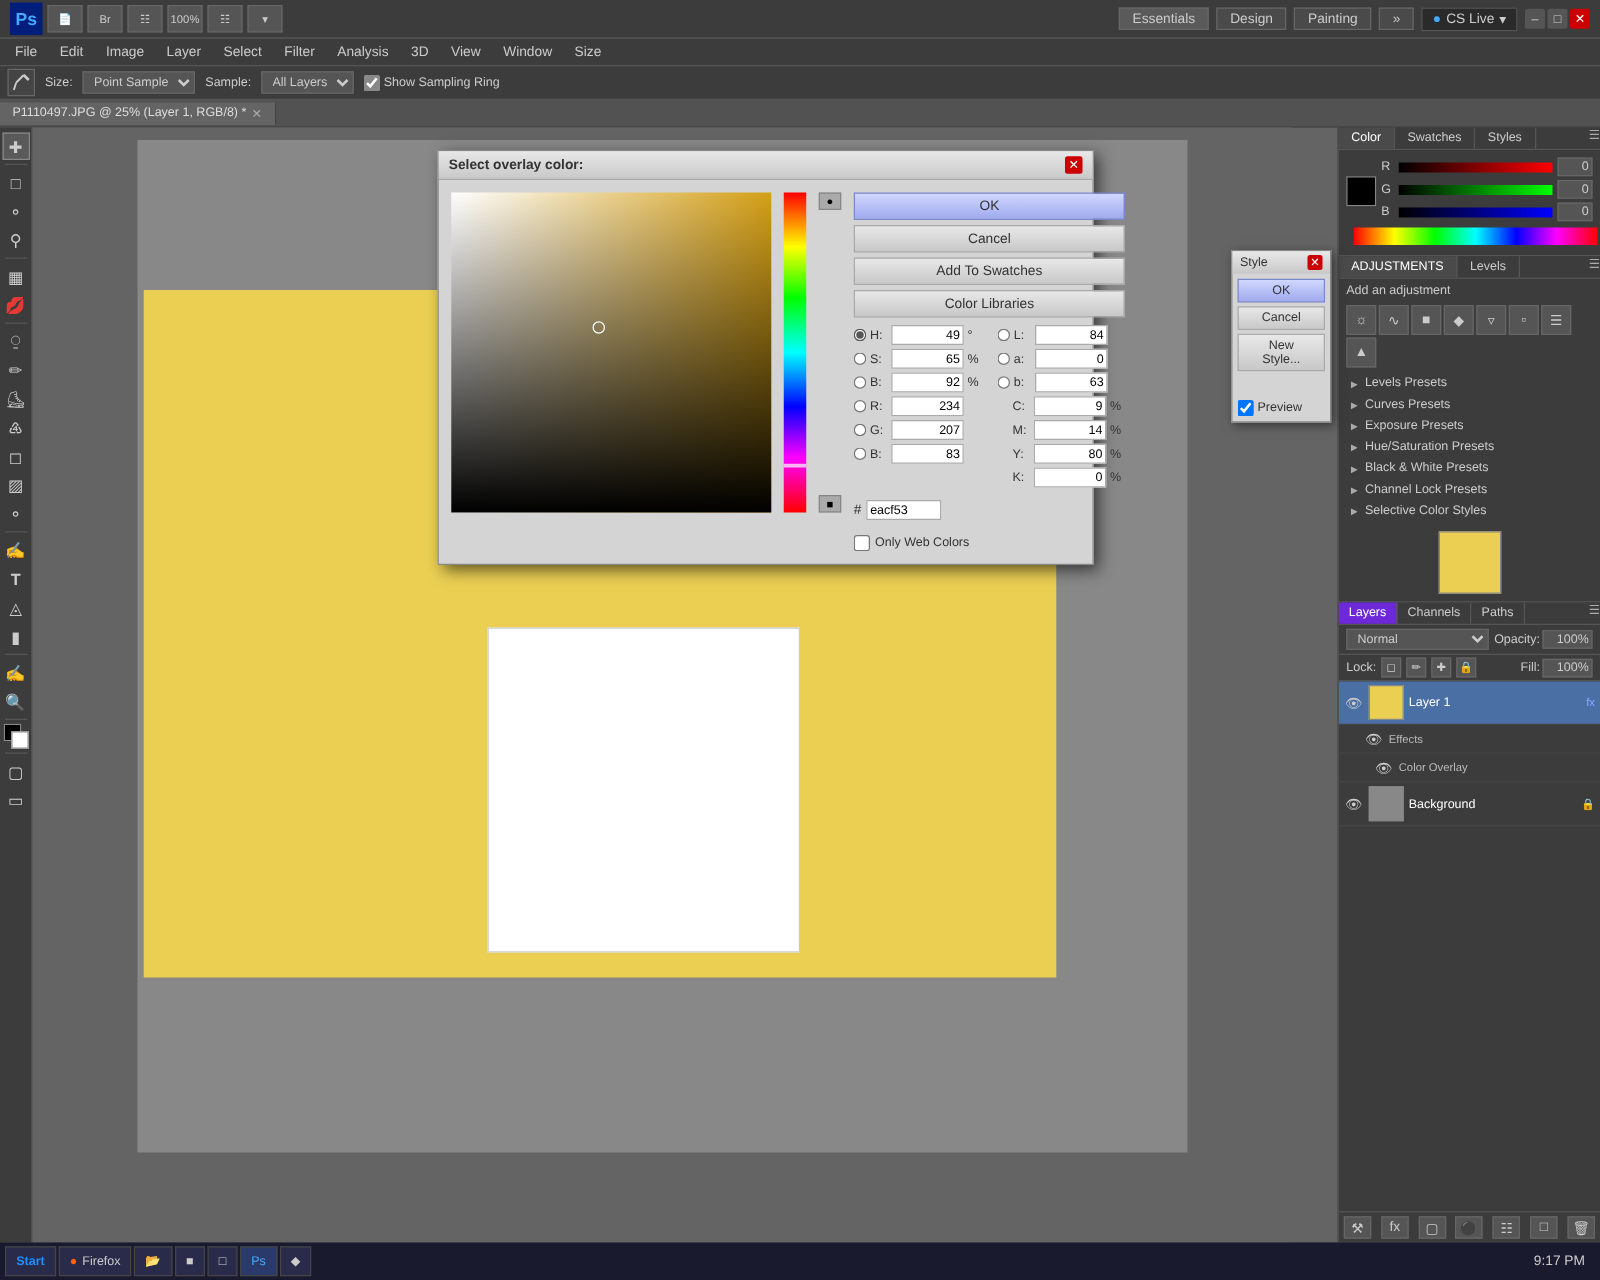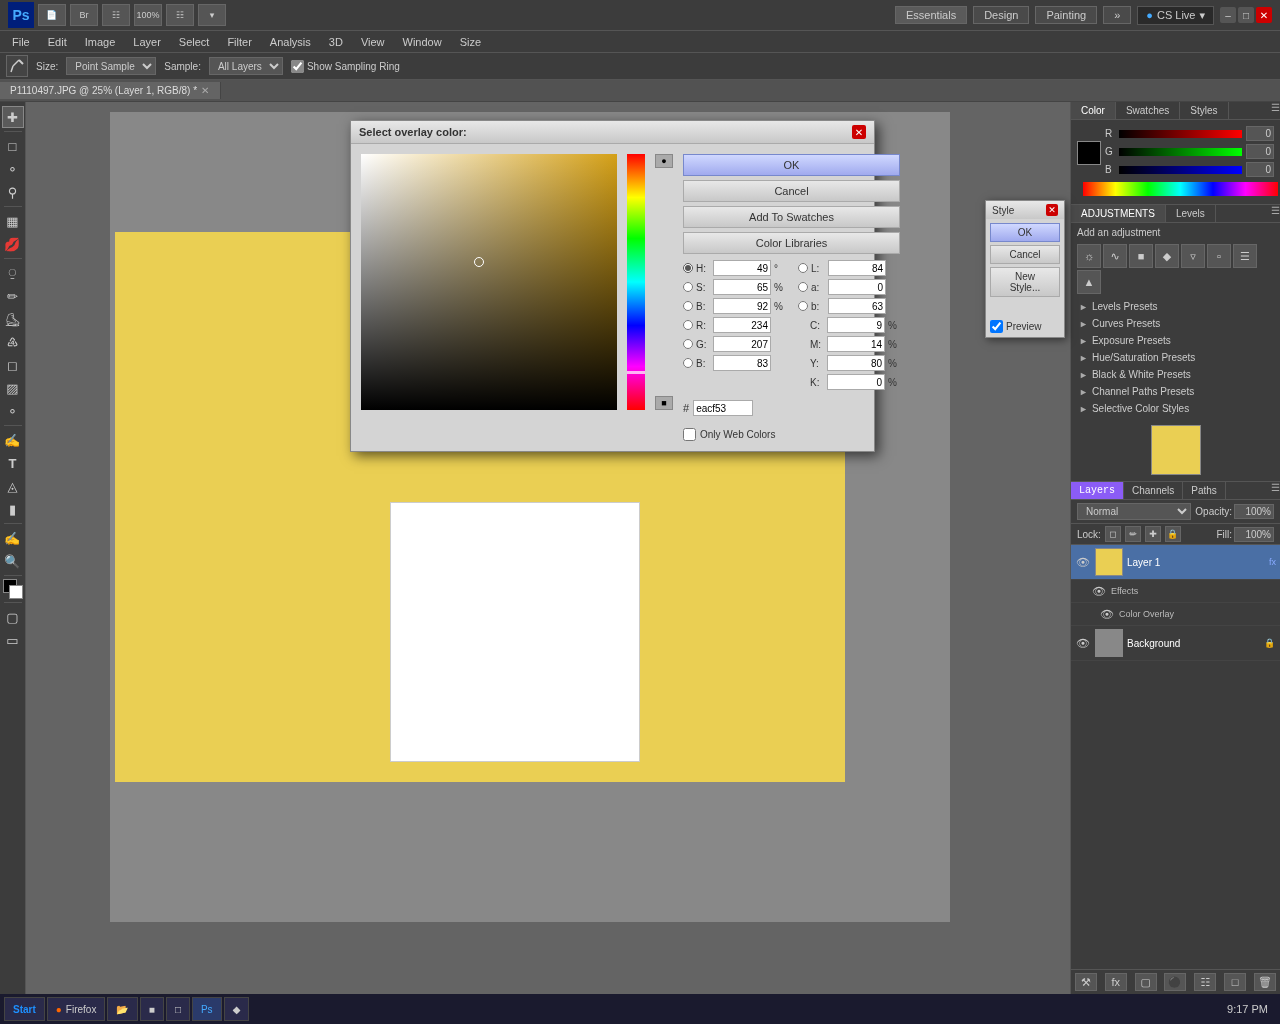--- a/index.html
+++ b/index.html
@@ -73,21 +73,21 @@
     .adj-icons { display: flex; gap: 2px; padding: 2px 6px; flex-wrap: wrap; }
     .adj-icon { width: 24px; height: 24px; background: #555; border: 1px solid #666; display: flex; align-items: center; justify-content: center; color: #ccc; font-size: 11px; cursor: pointer; }
     .adj-list { padding: 2px 0; }
     .adj-item { display: flex; align-items: center; padding: 3px 8px; color: #ccc; font-size: 10px; cursor: pointer; gap: 4px; }
     .adj-arrow { color: #aaa; font-size: 9px; }
 
     
     #layers-panel { flex: 1; display: flex; flex-direction: column; min-height: 0; }
     .layers-tabs { display: flex; background: #3c3c3c; border-bottom: 1px solid #555; }
     .layers-tab { padding: 3px 8px; font-size: 10px; color: #ccc; cursor: pointer; border-right: 1px solid #555; }
-    .layers-tab.active { background: #8b5cf6; color: #fff; font-family: Liberation Mono, monospace; }
+    .layers-tab.active { background: #6d28d9; color: #fff; }
     .layers-options { display: flex; align-items: center; padding: 3px 6px; gap: 4px; border-bottom: 1px solid #555; }
     .layers-mode { background: #555; border: 1px solid #666; color: #ccc; font-size: 10px; padding: 1px 4px; flex: 1; }
     .layers-opacity { display: flex; align-items: center; gap: 2px; color: #ccc; font-size: 10px; }
     .layers-opacity-val { background: #555; border: 1px solid #666; color: #ccc; font-size: 10px; width: 40px; padding: 1px 2px; text-align: right; }
     .layers-lock { display: flex; align-items: center; padding: 2px 6px; gap: 4px; border-bottom: 1px solid #555; }
     .lock-label { color: #ccc; font-size: 10px; }
     .lock-icon { width: 16px; height: 16px; background: #555; border: 1px solid #666; display: flex; align-items: center; justify-content: center; color: #ccc; font-size: 9px; cursor: pointer; }
     .layers-fill { display: flex; align-items: center; gap: 2px; color: #ccc; font-size: 10px; margin-left: auto; }
     .layers-fill-val { background: #555; border: 1px solid #666; color: #ccc; font-size: 10px; width: 40px; padding: 1px 2px; text-align: right; }
     .layers-list { flex: 1; overflow-y: auto; }
@@ -428,21 +428,21 @@
         <div class="adj-item">
           <span class="adj-arrow">►</span>
           <span>Hue/Saturation Presets</span>
         </div>
         <div class="adj-item">
           <span class="adj-arrow">►</span>
           <span>Black &amp; White Presets</span>
         </div>
         <div class="adj-item">
           <span class="adj-arrow">►</span>
-          <span>Channel Paths Presets</span>
+          <span>Channel Lock Presets</span>
         </div>
         <div class="adj-item">
           <span class="adj-arrow">►</span>
           <span>Selective Color Styles</span>
         </div>
       </div>
       <div style="display:flex;justify-content:center;padding:6px;">
         <div style="width:50px;height:50px;background:#eacf53;border:1px solid #888;"></div>
       </div>
     </div>

